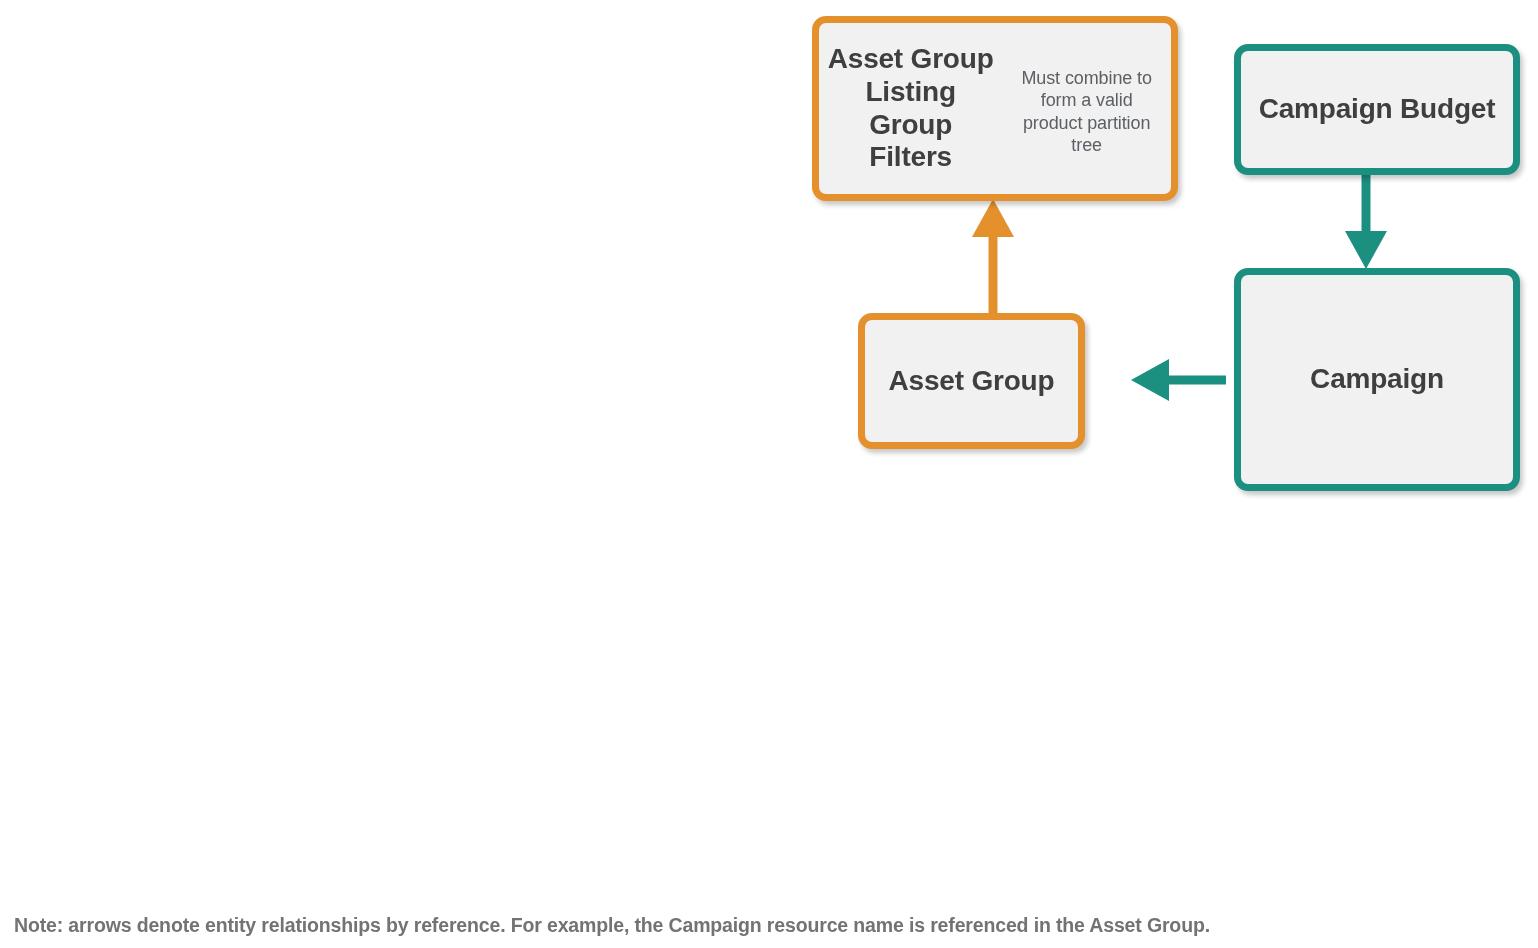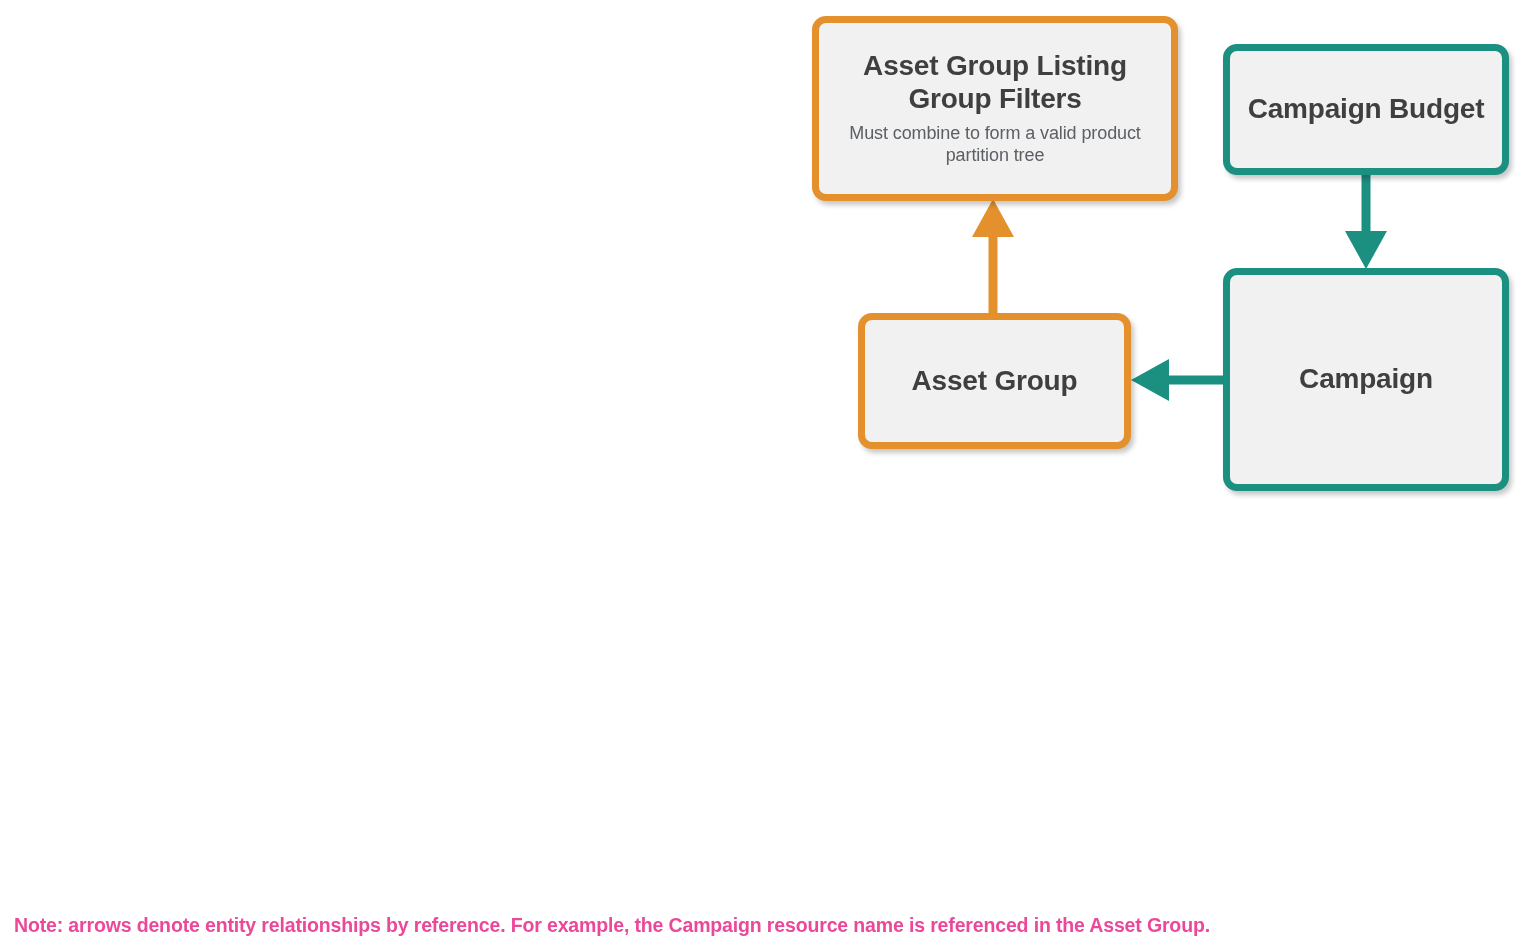--- a/index.html
+++ b/index.html
@@ -23,29 +23,29 @@
 
   
   .node {
     position: absolute;
     box-sizing: border-box;
     background: #F1F1F1;
     border-radius: 14px;
     border-style: solid;
     border-width: 7px;
     display: flex;
-    flex-direction: column;
+    flex-direction: row;
     align-items: center;
     justify-content: center;
     text-align: center;
     box-shadow: 3px 4px 5px rgba(0,0,0,0.22);
     z-index: 3;
   }
   .node.orange { border-color: #E3902D; }
-  .node.teal   { border-color: #1B8F80; }
+  .node.teal   { border-color: #1B8F80; margin-left: 11px; }
 
   .node-title {
     color: #3F3F3F;
     font-weight: bold;
     font-size: 28px;
     line-height: 1.17;
     letter-spacing: -0.2px;
     padding: 0 8px;
   }
   .node-sub {
@@ -55,42 +55,42 @@
     line-height: 1.24;
     letter-spacing: -0.1px;
     padding: 0 10px;
     margin-top: 6px;
   }
   .node-sub:empty { display: none; margin: 0; }
 
   
   #node-aglgf   { left: 812px;  top: 16px;  width: 366px; height: 185px; }
   #node-budget  { left: 1223px; top: 44px;  width: 286px; height: 131px; }
-  #node-ag      { left: 858px;  top: 313px; width: 273px; height: 136px; }
+  #node-ag      { left: 858px;  top: 313px; width: 227px; height: 136px; }
   #node-campaign{ left: 1223px; top: 268px; width: 286px; height: 223px; gap: 29px; }
 
   
   #arrows {
     position: absolute;
     left: 0; top: 0;
     width: 1538px;
     height: 948px;
     z-index: 1;
     pointer-events: none;
   }
 
   
   #note {
     position: absolute;
     left: 14px;
     top: 913px;
     width: 1400px;
     font-size: 19.5px;
     font-weight: bold;
-    color: #ec4899;
+    color: #737373;
     letter-spacing: -0.15px;
     line-height: 1.3;
     white-space: nowrap;
   }
 </style>
 </head>
 <body>
 
 <div id="canvas">
 

